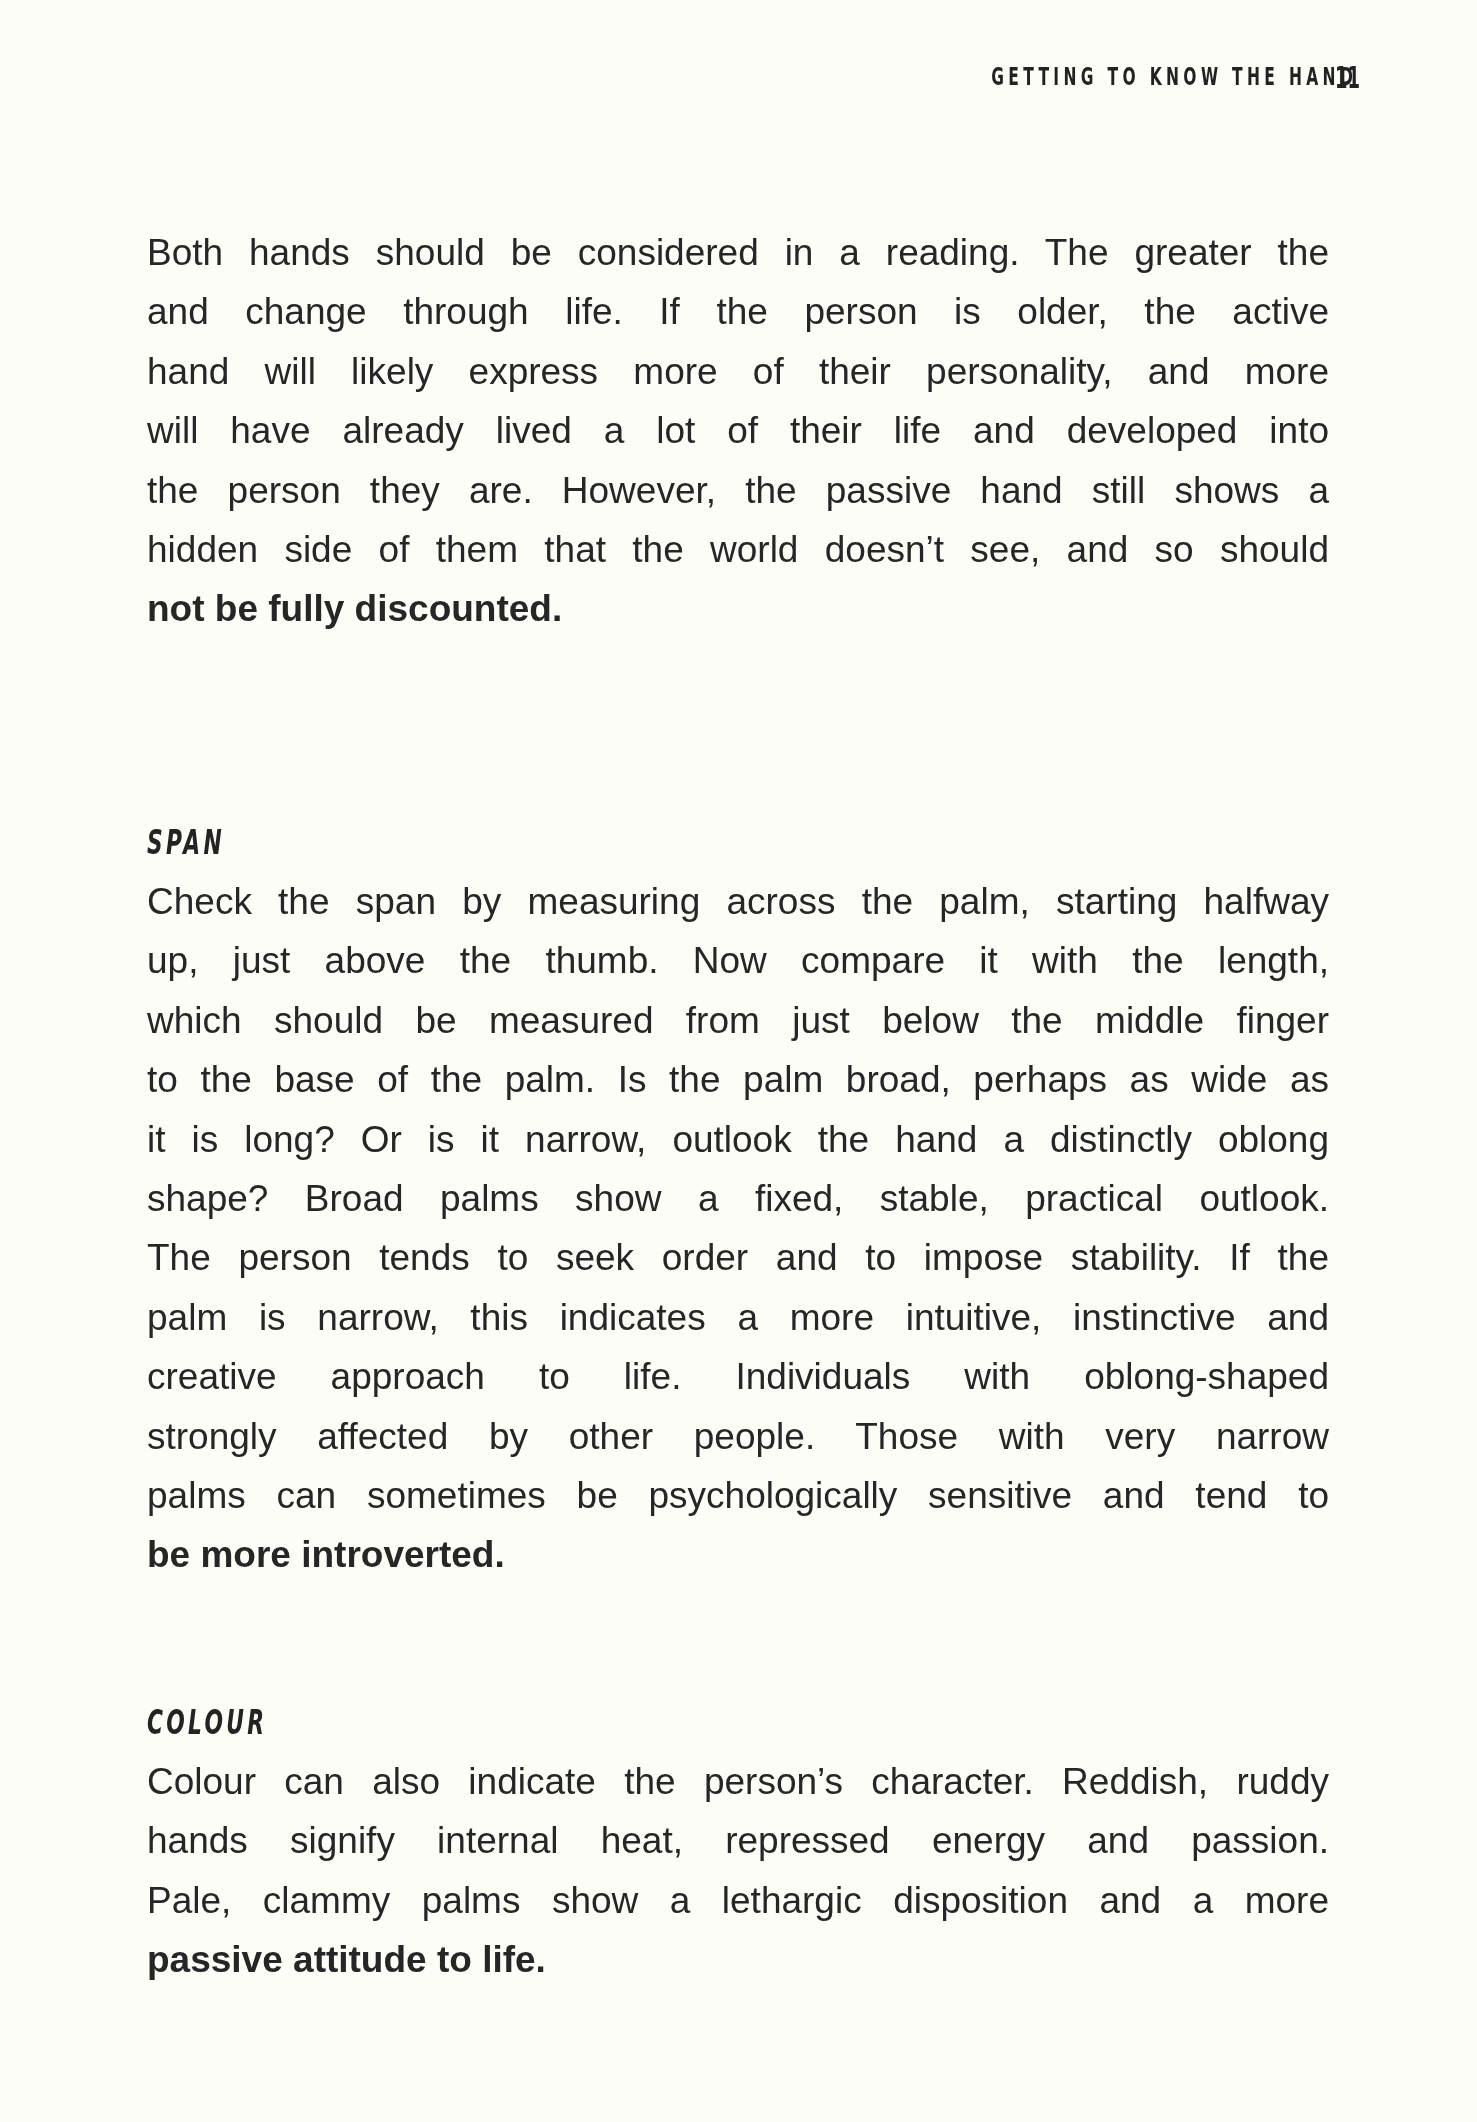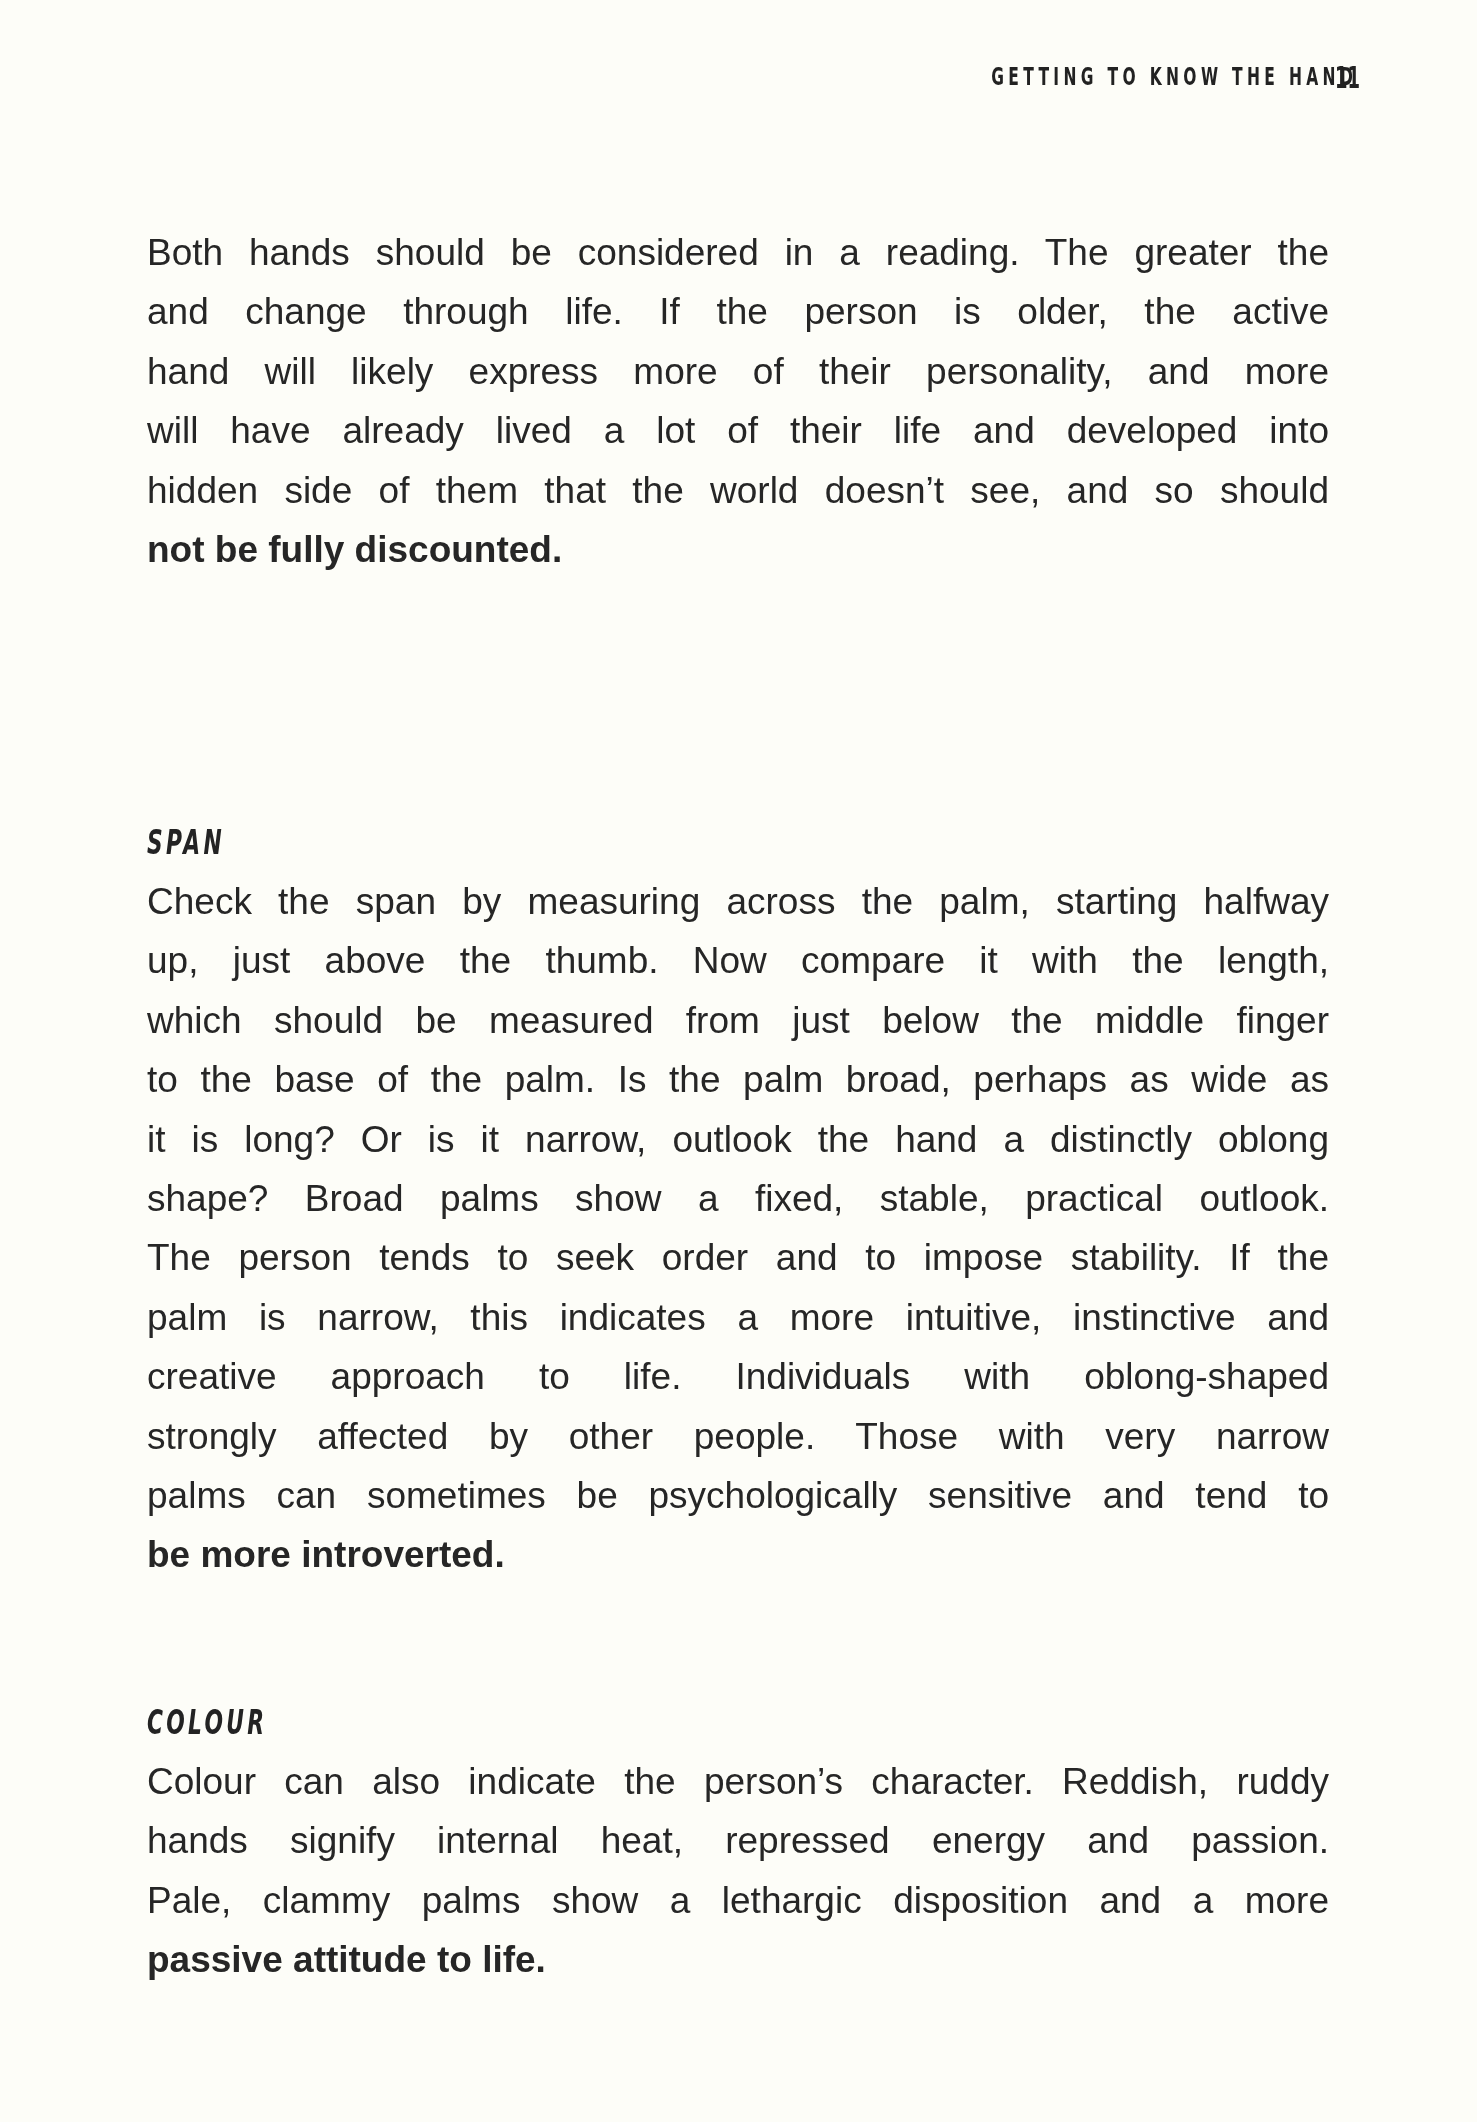--- a/index.html
+++ b/index.html
@@ -58,20 +58,21 @@
 <div class="running-head">
   <span>GETTING TO KNOW THE HAND</span>
 </div>
 <div class="page-number">11</div>
 
 <div class="para" style="top:223px;">
   <span class="line">Both hands should be considered in a reading. The greater the</span>
   <span class="line">and change through life. If the person is older, the active</span>
   <span class="line">hand will likely express more of their personality, and more</span>
   <span class="line">will have already lived a lot of their life and developed into</span>
+  <span class="line">the person they are. However, the passive hand still shows a</span>
   <span class="line">hidden side of them that the world doesn’t see, and so should</span>
   <span class="line last">not be fully discounted.</span>
 </div>
 
 <div class="heading" style="top:823px;">SPAN</div>
 <div class="para" style="top:872px;">
   <span class="line">Check the span by measuring across the palm, starting halfway</span>
   <span class="line">up, just above the thumb. Now compare it with the length,</span>
   <span class="line">which should be measured from just below the middle finger</span>
   <span class="line">to the base of the palm. Is the palm broad, perhaps as wide as</span>

